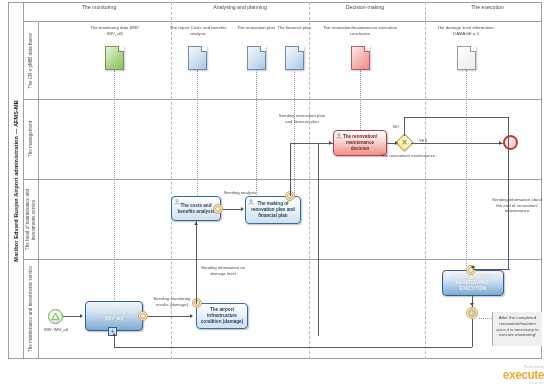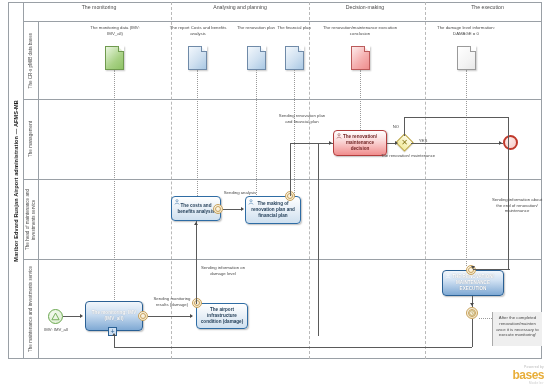--- a/index.html
+++ b/index.html
@@ -331,17 +331,17 @@
   <div class="ln v" style="left:472px;top:296px;height:11px;"></div>
   <div class="arw d" style="left:469.8px;top:303px;"></div>
 
   <div class="ln v" style="left:472px;top:319px;height:28px;"></div>
   <div class="ln h" style="left:114px;top:347px;width:358px;"></div>
   <div class="ln v" style="left:114px;top:336px;height:11px;"></div>
   <div class="arw u" style="left:111.8px;top:333px;"></div>
 
   <div class="logo">
     <div class="pw">Powered by</div>
-    <div class="bz">bases</div>
+    <div class="bz">execute</div>
     <div class="sub">Modeler</div>
   </div>
 
 </div>
 
 </body></html>

